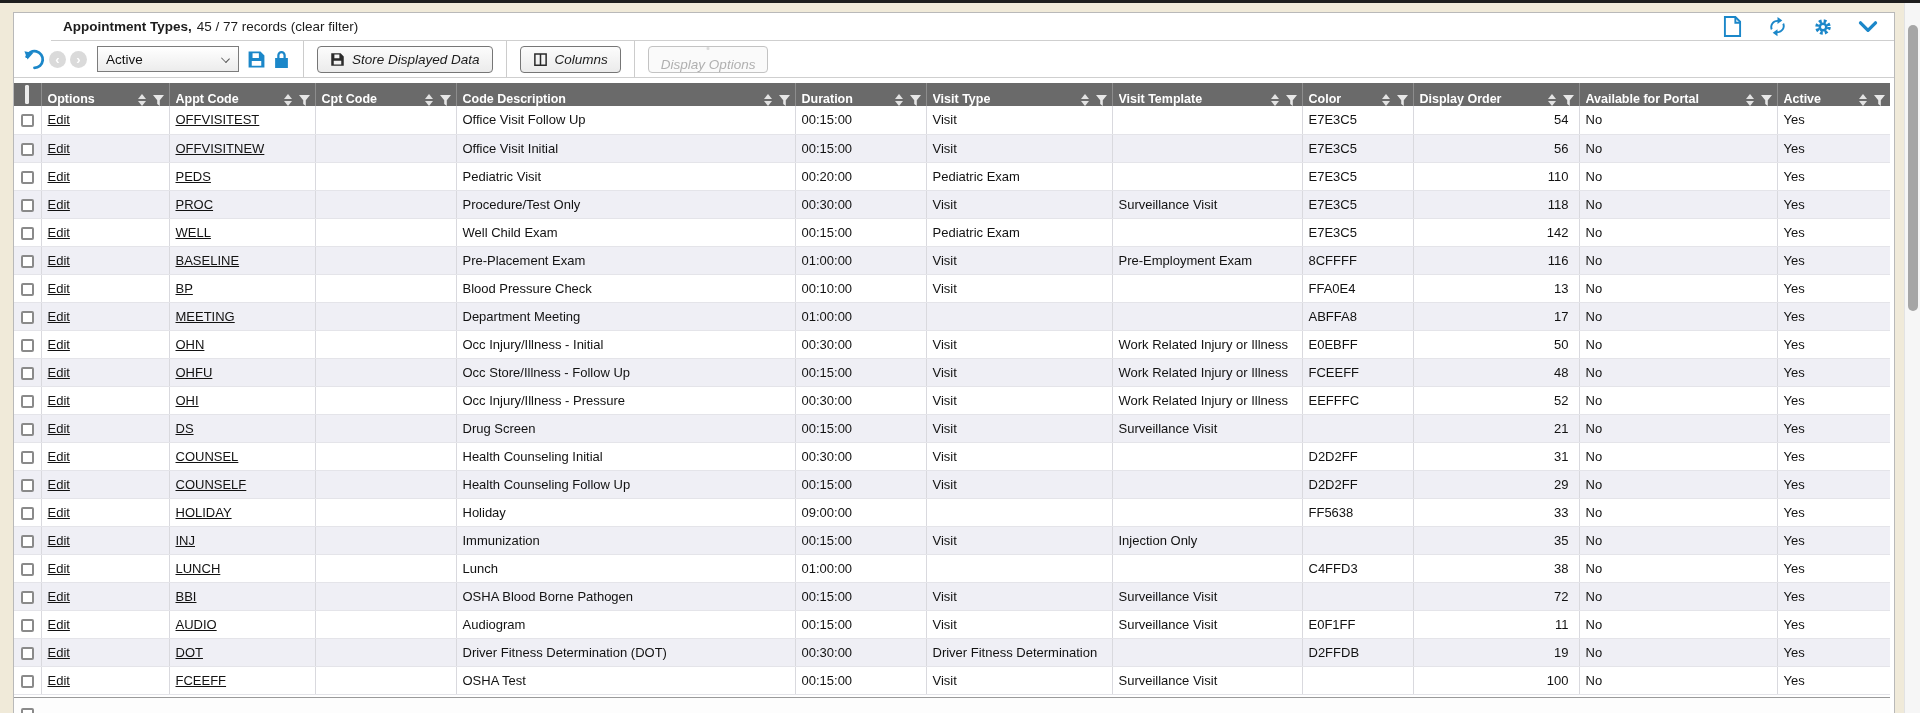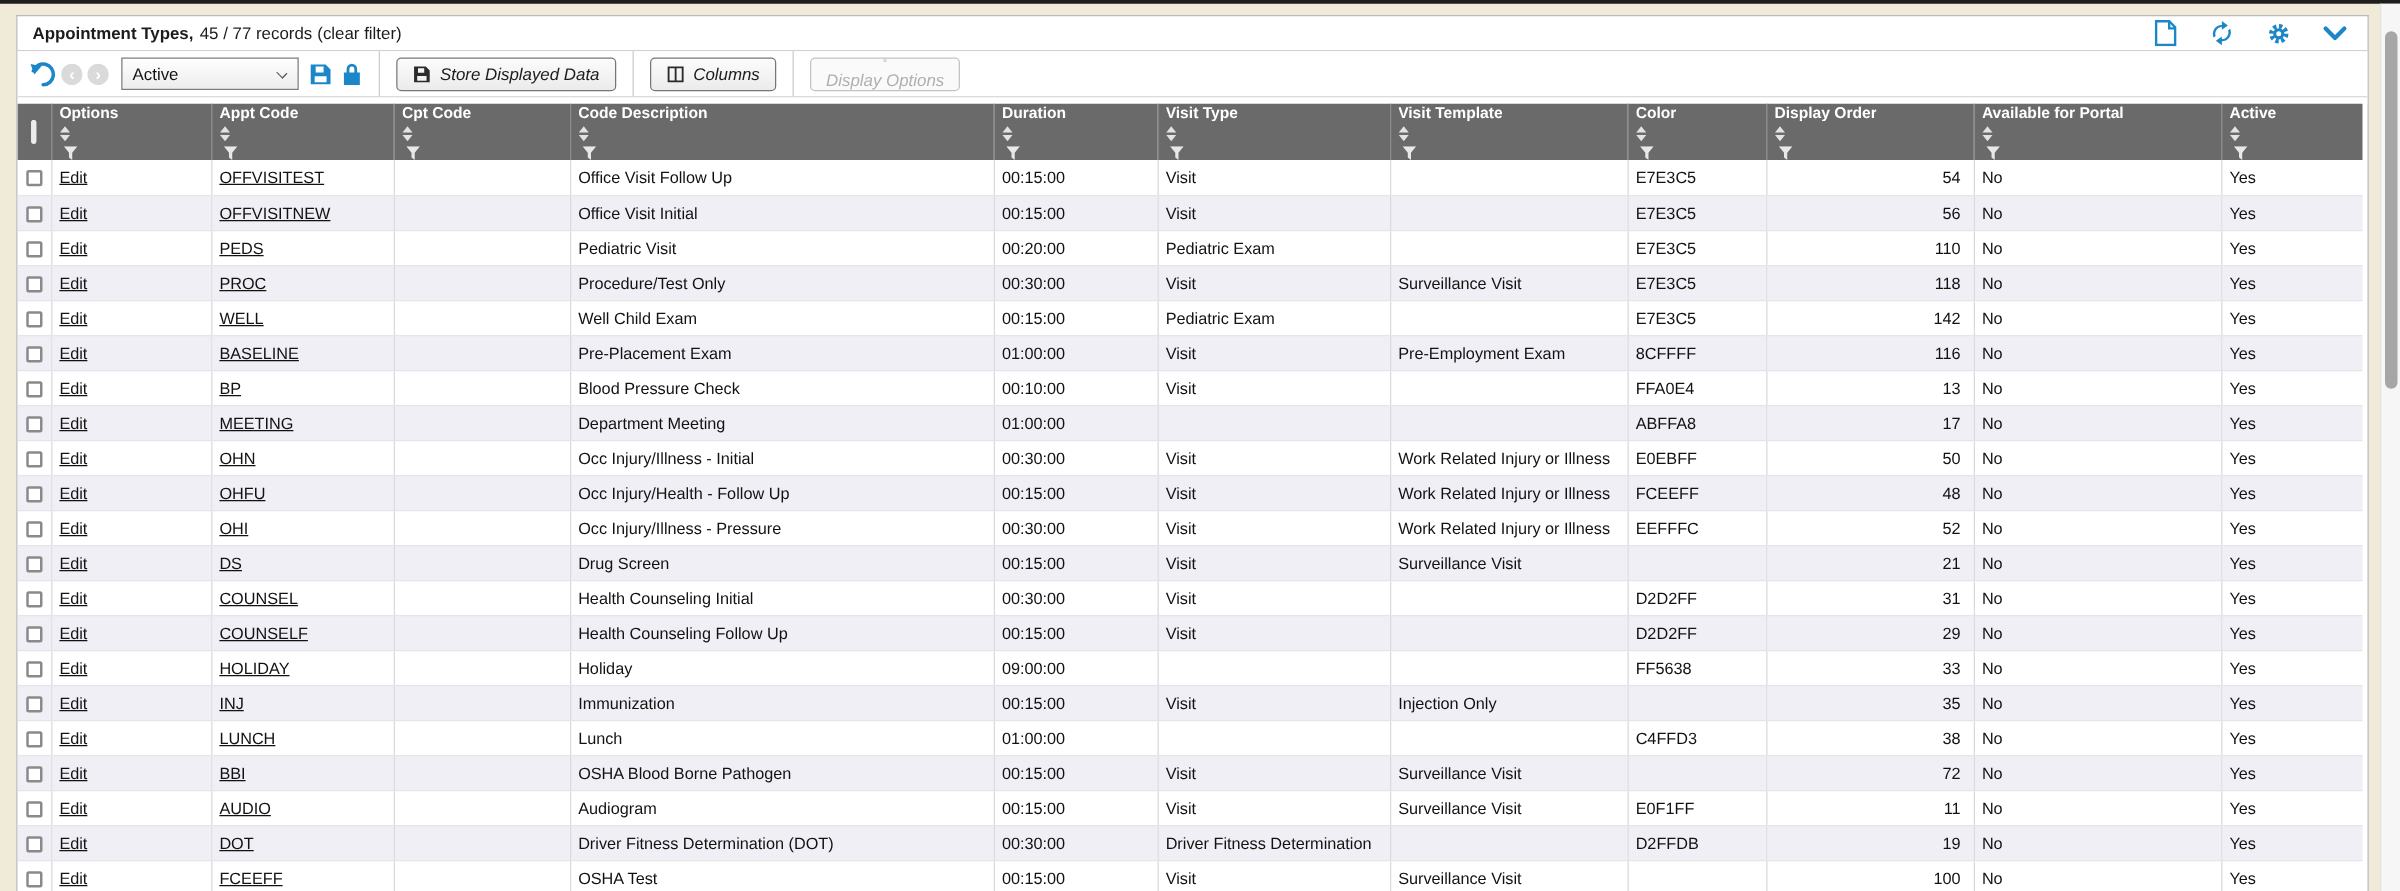--- a/index.html
+++ b/index.html
@@ -6,21 +6,21 @@
   html,body { width:1920px; height:713px; overflow:hidden; }
   body { font-family:"Liberation Sans", sans-serif; background:#f0ead9; position:relative; }
 
   .top-strip { position:absolute; left:0; top:0; width:1920px; height:3px; background:#1e1e1e; }
 
   .panel { position:absolute; left:13px; top:12px; width:1882px; height:701px;
            background:#fff; border:1px solid #b9b9b9; border-bottom:none; overflow:hidden; }
 
   
   .titlebar { height:28px; display:flex; align-items:center; padding:0 12px;
-              border-bottom:1px solid #cfcfcf; font-size:13.5px; color:#1c1c1c; }
+              border-bottom:1px solid #cfcfcf; font-size:13.5px; color:#1c1c1c;margin-left:37px; }
   .titlebar .bold { font-weight:bold; }
   .titlebar .rec { margin-left:5px; }
   .titlebar a { color:#1c1c1c; cursor:pointer; }
   .title-icons { margin-left:auto; display:flex; align-items:center; gap:25px; padding-right:4px; }
   .title-icons svg { display:block; cursor:pointer; }
 
   
   .toolbar { height:37px; display:flex; align-items:center; border-bottom:1px solid #cfcfcf;
              padding-left:10px; background:#fff; }
   .tb-sep { width:1px; align-self:stretch; background:#ccc; margin:0 13px; }
@@ -37,21 +37,21 @@
   .btn { height:27px; border:1px solid #767676; border-radius:4px; background:linear-gradient(#fcfcfc,#ebebeb);
          display:flex; align-items:center; gap:7px; padding:0 12px; font-size:13.5px; color:#1c1c1c;
          font-family:"Liberation Sans", sans-serif; cursor:pointer;font-style:italic; }
   .btn.disabled { border-color:#c3c3c3; color:#b0b0b0; background:#fafafa; cursor:default;flex-direction:column; }
 
   
   .grid-gap { height:5px; background:#fff; }
   table { border-collapse:collapse; table-layout:fixed; width:1876px; font-size:13px; color:#121212; }
   thead th { background:#6a6a6a; height:23px; border-right:1px solid #8d8d8d; padding:0; }
   thead th:last-child { border-right:none; }
-  .th-inner { display:flex; align-items:flex-start; height:100%; padding:0 5px 0 6px; gap:4px;flex-direction:column; }
+  .th-inner { display:flex; align-items:flex-end; height:100%; padding:0 5px 0 6px; gap:4px; }
   .th-label { color:#fff; font-weight:bold; font-size:12.5px; white-space:nowrap; overflow:hidden;
               text-align:left; flex:1; }
   .sort { display:flex; flex-direction:column; gap:2px; cursor:pointer; }
   .sort i { display:block; width:0; height:0; border-left:4px solid transparent; border-right:4px solid transparent; }
   .sort .up { border-bottom:5px solid #e3e3e3; }
   .sort .dn { border-top:5px solid #e3e3e3; }
   .funnel { cursor:pointer; display:flex; margin-left:3px; }
   .hcheckbox { width:13px; height:13px; background:#fff; border:2px solid #ececec; border-radius:2px;
                margin:0 auto; cursor:pointer; }
 
@@ -456,21 +456,21 @@
         <td>E0EBFF</td>
         <td class="num">50</td>
         <td>No</td>
         <td>Yes</td>
       </tr>
         <tr class="alt">
         <td class="cb"><span class="checkbox"></span></td>
         <td><a>Edit</a></td>
         <td><a>OHFU</a></td>
         <td></td>
-        <td>Occ Injury/Health - Follow Up</td>
+        <td>Occ Store/Illness - Follow Up</td>
         <td>00:15:00</td>
         <td>Visit</td>
         <td>Work Related Injury or Illness</td>
         <td>FCEEFF</td>
         <td class="num">48</td>
         <td>No</td>
         <td>Yes</td>
       </tr>
         <tr>
         <td class="cb"><span class="checkbox"></span></td>

